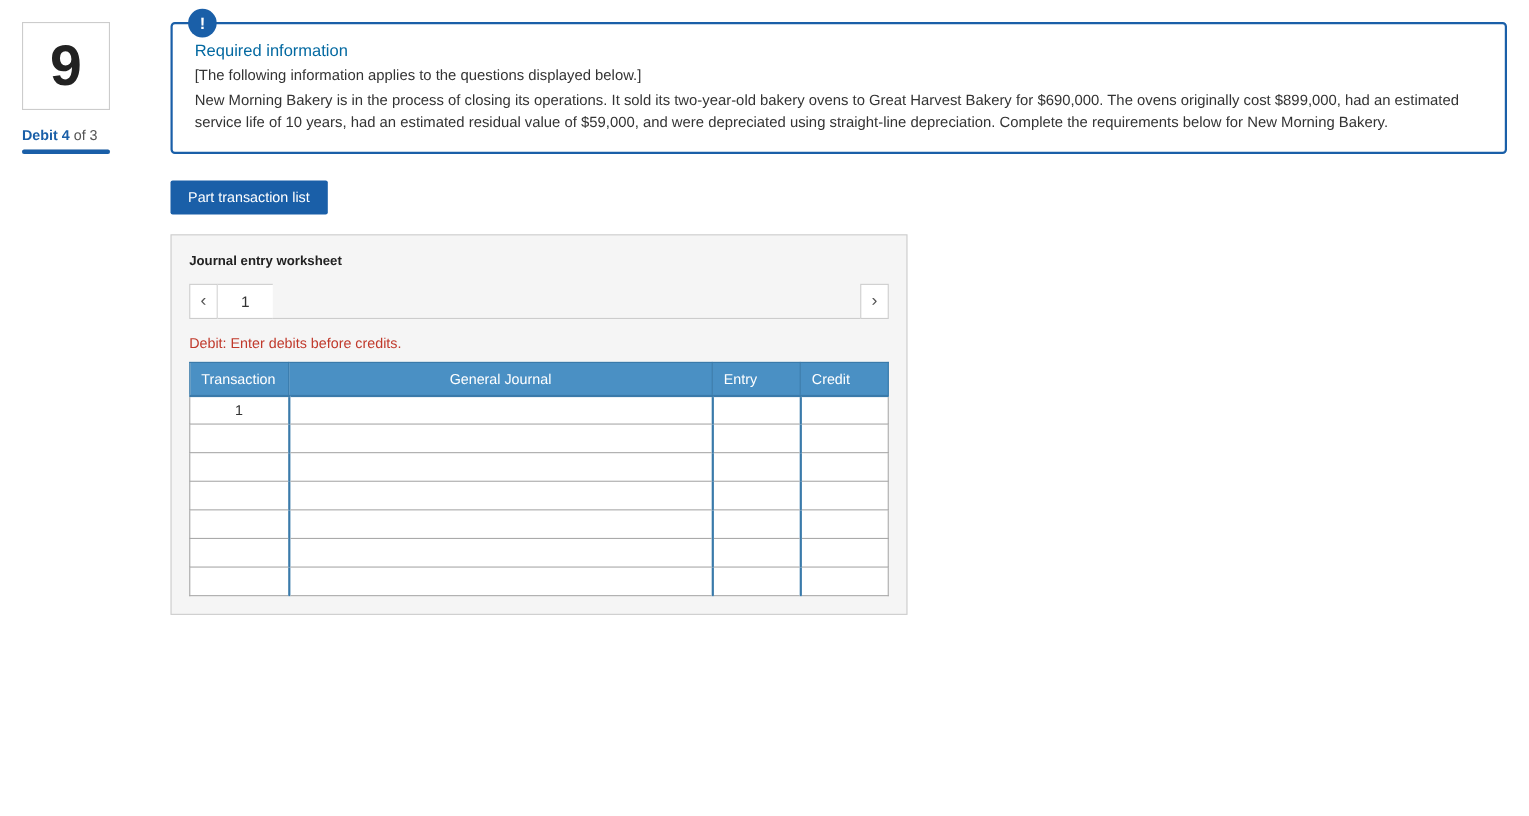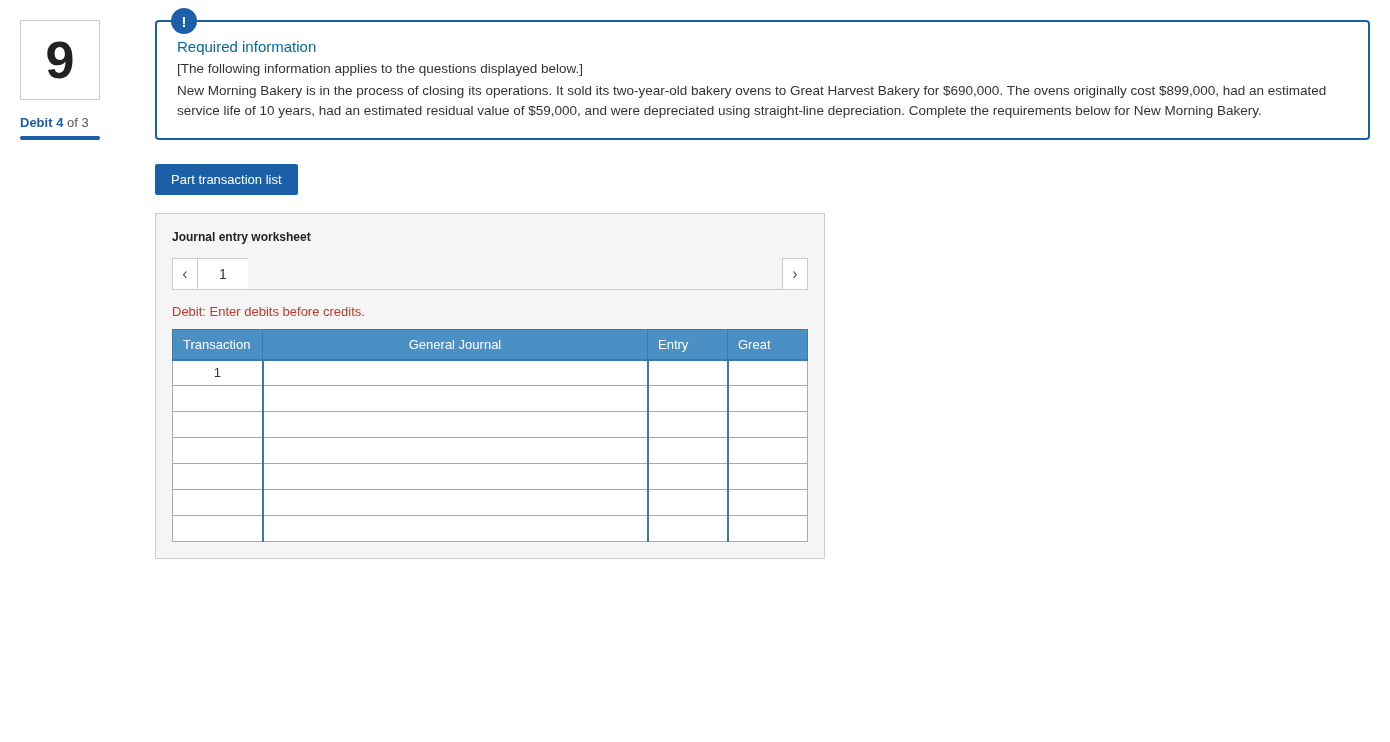--- a/index.html
+++ b/index.html
@@ -345,21 +345,21 @@
 
 
       <div class="note-text">Debit: Enter debits before credits.</div>
 
       <table class="journal-table">
         <thead>
           <tr>
             <th>Transaction</th>
             <th>General Journal</th>
             <th>Entry</th>
-            <th>Great</th>
+            <th>Credit</th>
           </tr>
         </thead>
         <tbody>
           <tr>
             <td class="trans-num">1</td>
             <td class="journal-input"><input type="text" style=""></td>
             <td class="debit-input"><input type="text" style=""></td>
             <td class="credit-input"><input type="text" style=""></td>
           </tr>
           <tr>

